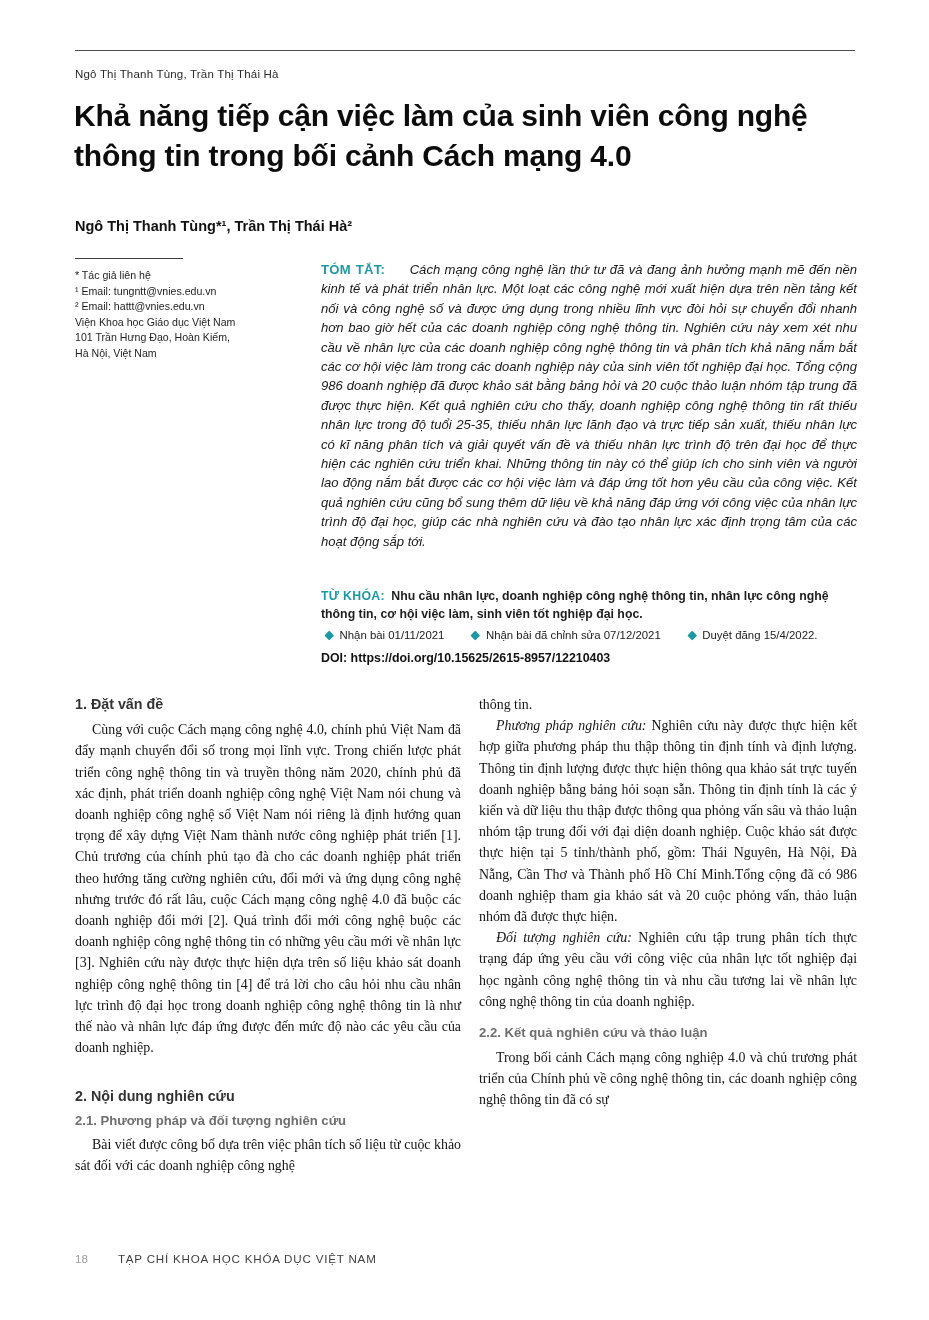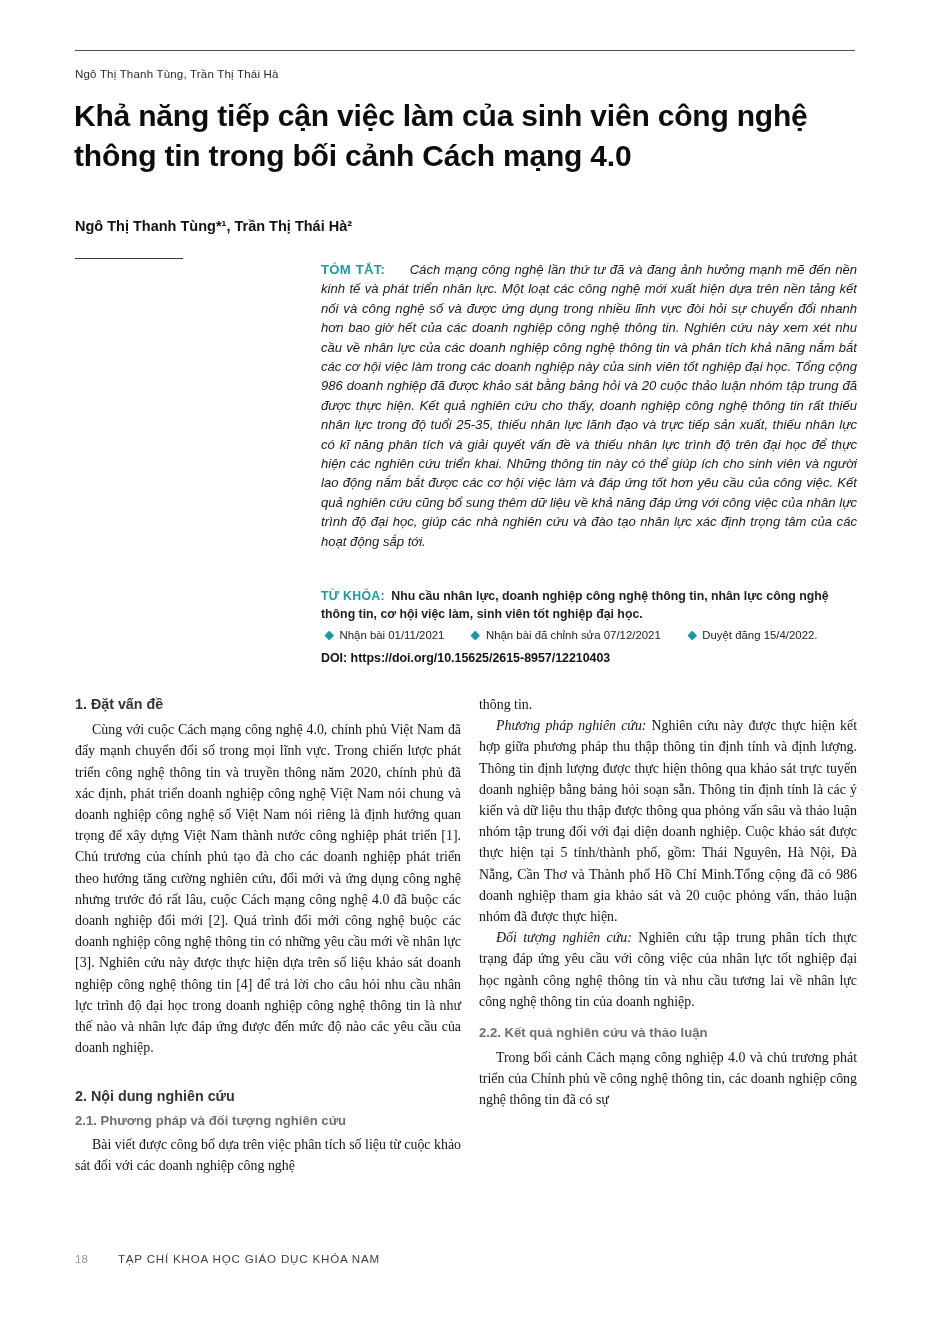--- a/index.html
+++ b/index.html
@@ -116,20 +116,28 @@
 <div class="page">
 
   <div class="running-head">Ngô Thị Thanh Tùng, Trần Thị Thái Hà</div>
   <div class="running-rule"></div>
 
   <h1 class="article-title">Khả năng tiếp cận việc làm của sinh viên công nghệ thông tin trong bối cảnh Cách mạng 4.0</h1>
 
   <div class="authors-line">Ngô Thị Thanh Tùng*¹, Trần Thị Thái Hà²</div>
 
   <div class="contact-rule"></div>
+  <div class="contact-block">
+    <div>* Tác giả liên hệ</div>
+    <div>¹ Email: tungntt@vnies.edu.vn</div>
+    <div>² Email: hattt@vnies.edu.vn</div>
+    <div>Viện Khoa học Giáo dục Việt Nam</div>
+    <div>101 Trần Hưng Đạo, Hoàn Kiếm,</div>
+    <div>Hà Nội, Việt Nam</div>
+  </div>
 
   <div class="abstract-block">
     <span class="abstract-label">TÓM TẮT:</span>
     <span>Cách mạng công nghệ lần thứ tư đã và đang ảnh hưởng mạnh mẽ đến nền kinh tế và phát triển nhân lực. Một loạt các công nghệ mới xuất hiện dựa trên nền tảng kết nối và công nghệ số và được ứng dụng trong nhiều lĩnh vực đòi hỏi sự chuyển đổi nhanh hơn bao giờ hết của các doanh nghiệp công nghệ thông tin. Nghiên cứu này xem xét nhu cầu về nhân lực của các doanh nghiệp công nghệ thông tin và phân tích khả năng nắm bắt các cơ hội việc làm trong các doanh nghiệp này của sinh viên tốt nghiệp đại học. Tổng cộng 986 doanh nghiệp đã được khảo sát bằng bảng hỏi và 20 cuộc thảo luận nhóm tập trung đã được thực hiện. Kết quả nghiên cứu cho thấy, doanh nghiệp công nghệ thông tin rất thiếu nhân lực trong độ tuổi 25-35, thiếu nhân lực lãnh đạo và trực tiếp sản xuất, thiếu nhân lực có kĩ năng phân tích và giải quyết vấn đề và thiếu nhân lực trình độ trên đại học để thực hiện các nghiên cứu triển khai. Những thông tin này có thể giúp ích cho sinh viên và người lao động nắm bắt được các cơ hội việc làm và đáp ứng tốt hơn yêu cầu của công việc. Kết quả nghiên cứu cũng bổ sung thêm dữ liệu về khả năng đáp ứng với công việc của nhân lực trình độ đại học, giúp các nhà nghiên cứu và đào tạo nhân lực xác định trọng tâm của các hoạt động sắp tới.</span>
   </div>
 
   <div class="keywords-block">
     <span class="keywords-label">TỪ KHÓA:</span>
     <span>Nhu cầu nhân lực, doanh nghiệp công nghệ thông tin, nhân lực công nghệ thông tin, cơ hội việc làm, sinh viên tốt nghiệp đại học.</span>
   </div>
@@ -162,16 +170,16 @@
   <div class="col col-right">
     <p class="body-para no-indent">thông tin.</p>
     <p class="body-para"><span class="lead-italic">Phương pháp nghiên cứu:</span><span> Nghiên cứu này được thực hiện kết hợp giữa phương pháp thu thập thông tin định tính và định lượng. Thông tin định lượng được thực hiện thông qua khảo sát trực tuyến doanh nghiệp bằng bảng hỏi soạn sẵn. Thông tin định tính là các ý kiến và dữ liệu thu thập được thông qua phỏng vấn sâu và thảo luận nhóm tập trung đối với đại diện doanh nghiệp. Cuộc khảo sát được thực hiện tại 5 tỉnh/thành phố, gồm: Thái Nguyên, Hà Nội, Đà Nẵng, Cần Thơ và Thành phố Hồ Chí Minh.Tổng cộng đã có 986 doanh nghiệp tham gia khảo sát và 20 cuộc phỏng vấn, thảo luận nhóm đã được thực hiện.</span></p>
     <p class="body-para"><span class="lead-italic">Đối tượng nghiên cứu:</span><span> Nghiên cứu tập trung phân tích thực trạng đáp ứng yêu cầu với công việc của nhân lực tốt nghiệp đại học ngành công nghệ thông tin và nhu cầu tương lai về nhân lực công nghệ thông tin của doanh nghiệp.</span></p>
     <div class="sub-heading spaced" style="margin-top:12px;">2.2. Kết quả nghiên cứu và thảo luận</div>
     <p class="body-para">Trong bối cảnh Cách mạng công nghiệp 4.0 và chủ trương phát triển của Chính phủ về công nghệ thông tin, các doanh nghiệp công nghệ thông tin đã có sự</p>
   </div>
 
   <div class="page-footer">
     <span class="footer-page-number">18</span>
-    <span class="footer-journal">TẠP CHÍ KHOA HỌC GIÁO DỤC KHÓA NAM</span>
+    <span class="footer-journal">TẠP CHÍ KHOA HỌC KHÓA DỤC VIỆT NAM</span>
   </div>
 
 </div>
 
 </body></html>

